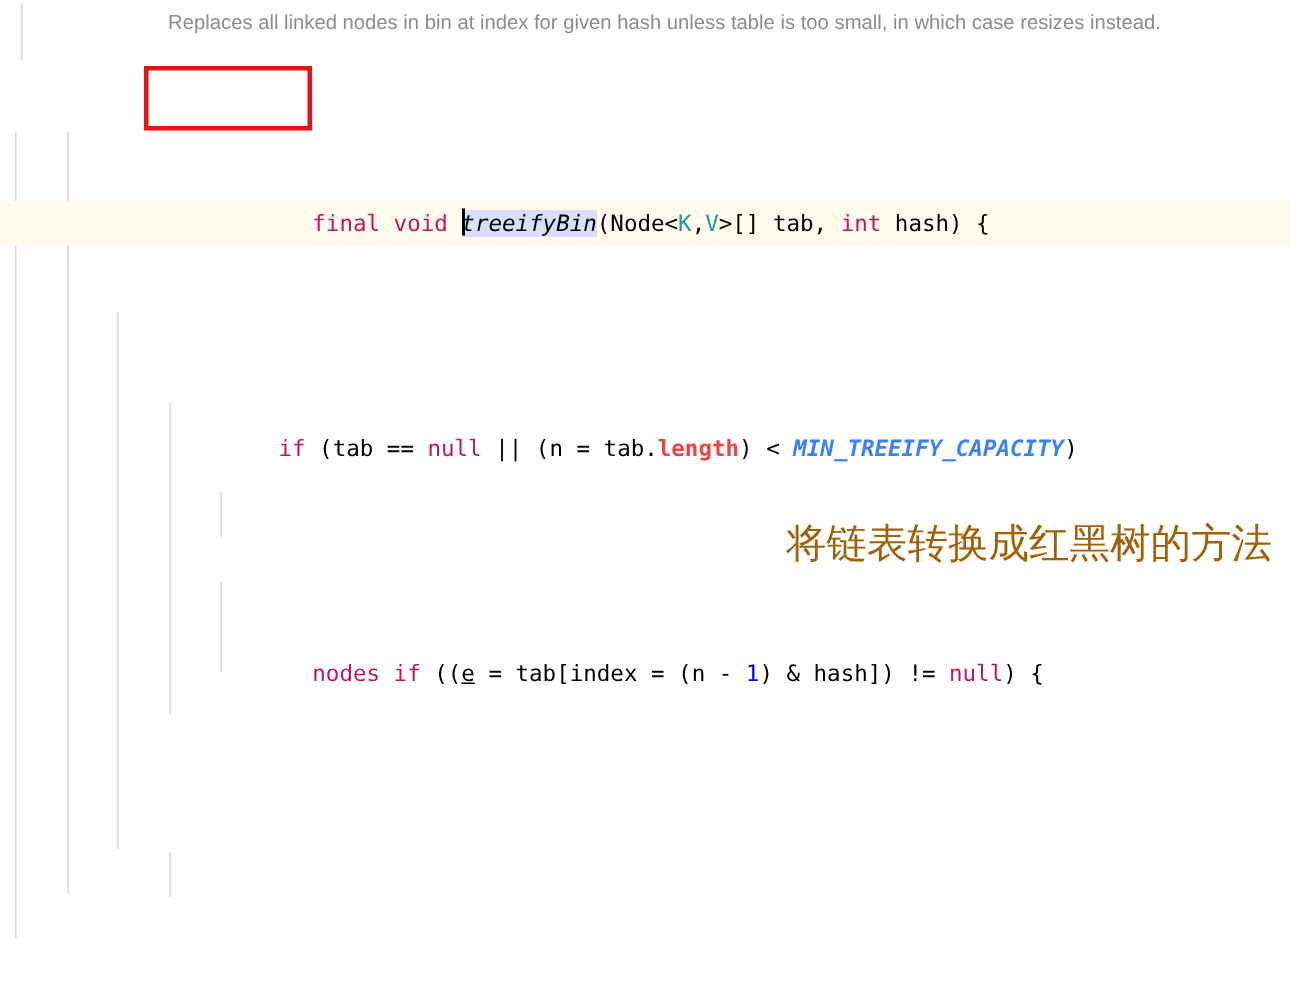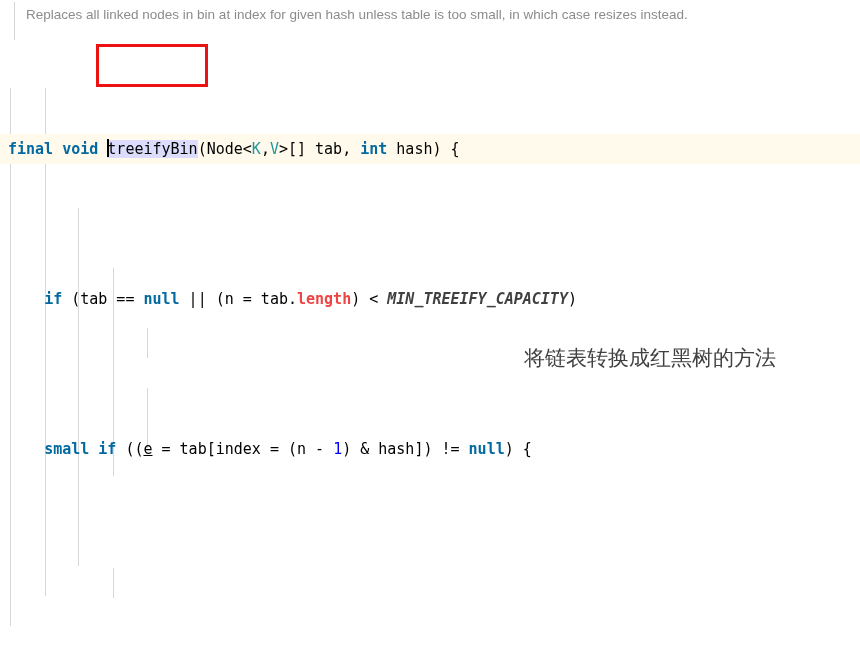--- a/index.html
+++ b/index.html
@@ -1,15 +1,15 @@
 <!DOCTYPE html>
 <html><head>
 <meta charset="utf-8">
 <style>
-  * { box-sizing: border-box; }
+  * { box-sizing: border-box; text-align: center; }
   html, body {
     margin: 0; padding: 0;
     width: 860px; height: 658px;
     background: #ffffff;
     overflow: hidden;
   }
   body {
     font-family: "DejaVu Sans Mono", monospace;
   }
 
@@ -60,31 +60,32 @@
     position: relative;
     height: 30px;
     padding-left: 8px;
     color: #000000;
   }
   .line.hl {
     background: #fffaeb;
   }
 
   
-  .kw   { color: #0369a1; font-weight: bold; }
+  .kw   { color: #be185d; font-weight: normal; }
   .gen  { color: #20999d; }
   .num  { color: #0000ff; }
   .fld  { color: #ef4444; font-weight: bold; }
-  .stat { color: #404040; font-weight: bold; font-style: italic; }
+  .stat { color: #3b82f6; font-weight: bold; font-style: italic; }
   .lv   { text-decoration: underline; }
 
   
   .sel {
     background: #dcdcfc;
     position: relative;
+    font-style: italic;
   }
   .caret {
     display: inline-block;
     width: 0; height: 0;
     border-left: 2px solid #000000;
     margin-right: -2px;
     vertical-align: -3px;
     height: 18px;
   }
 
@@ -92,23 +93,23 @@
   #redbox {
     position: absolute;
     left: 96px; top: 44px;
     width: 112px; height: 43px;
     border: 3px solid #ee1111;
     pointer-events: none;
   }
   #note {
     position: absolute;
     left: 524px; top: 344px;
-    color: #404040;
+    color: #a16207;
     font-family: Liberation Sans, sans-serif;
-    font-size: 21px;
+    font-size: 27px;
     white-space: nowrap;
   }
 </style>
 </head>
 <body>
 
 <div id="editor">
 
   <div id="doc-bar"></div>
   <div id="doc">Replaces all linked nodes in bin at index for given hash unless table is too small, in which case resizes instead.</div>
@@ -123,21 +124,21 @@
   <div class="guide" style="left:113px;top:568px; height:30px;"></div>
 
   <div id="code">
 
     <div class="line hl"><span class="kw">final</span> <span class="kw">void</span> <span class="sel"><span class="caret"></span>treeifyBin</span>(Node&lt;<span class="gen">K</span>,<span class="gen">V</span>&gt;[] tab, <span class="kw">int</span> hash) {</div>
 
 
     <div class="line">    <span class="kw">if</span> (tab == <span class="kw">null</span> || (n = tab.<span class="fld">length</span>) &lt; <span class="stat">MIN_TREEIFY_CAPACITY</span>)</div>
 
 
-    <div class="line">    <span class="kw">small</span> <span class="kw">if</span> ((<span class="lv">e</span> = tab[index = (n - <span class="num">1</span>) &amp; hash]) != <span class="kw">null</span>) {</div>
+    <div class="line">    <span class="kw">nodes</span> <span class="kw">if</span> ((<span class="lv">e</span> = tab[index = (n - <span class="num">1</span>) &amp; hash]) != <span class="kw">null</span>) {</div>
 
     
 
     
 
     
 
     
 
     

